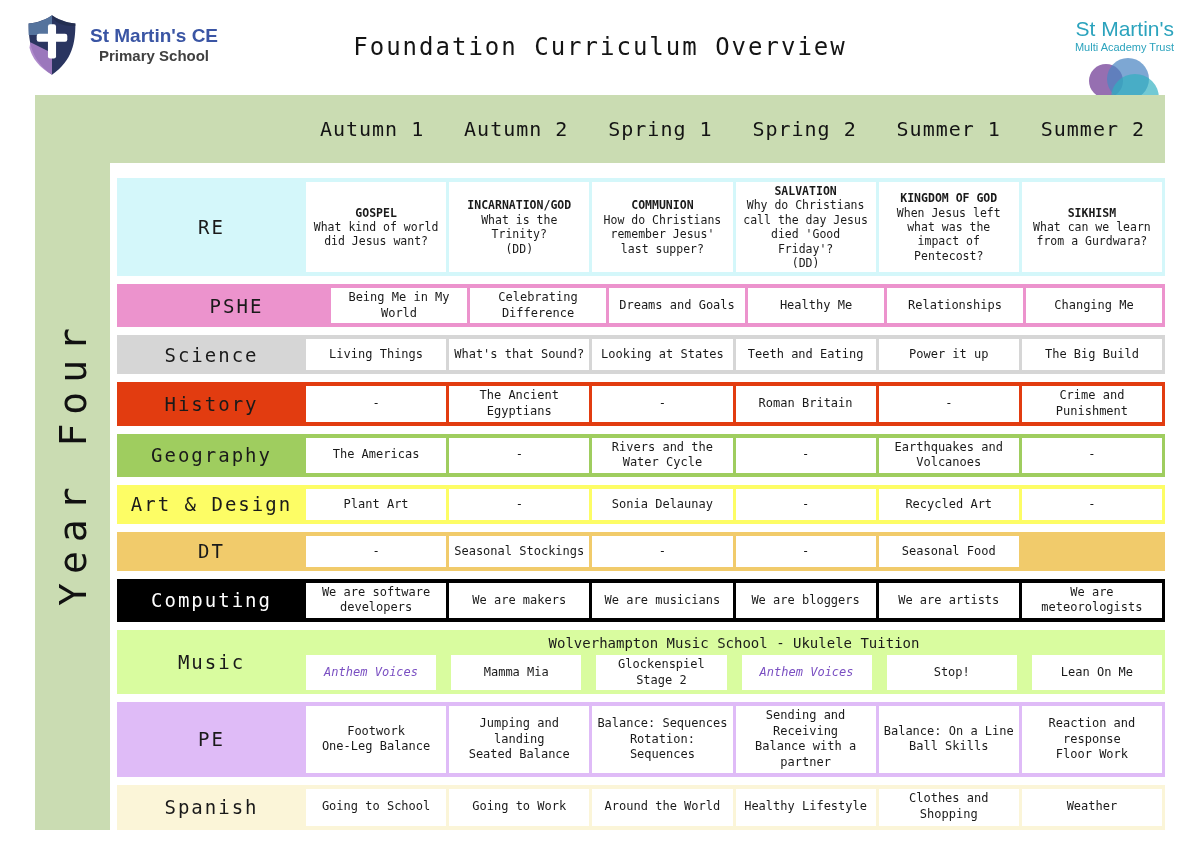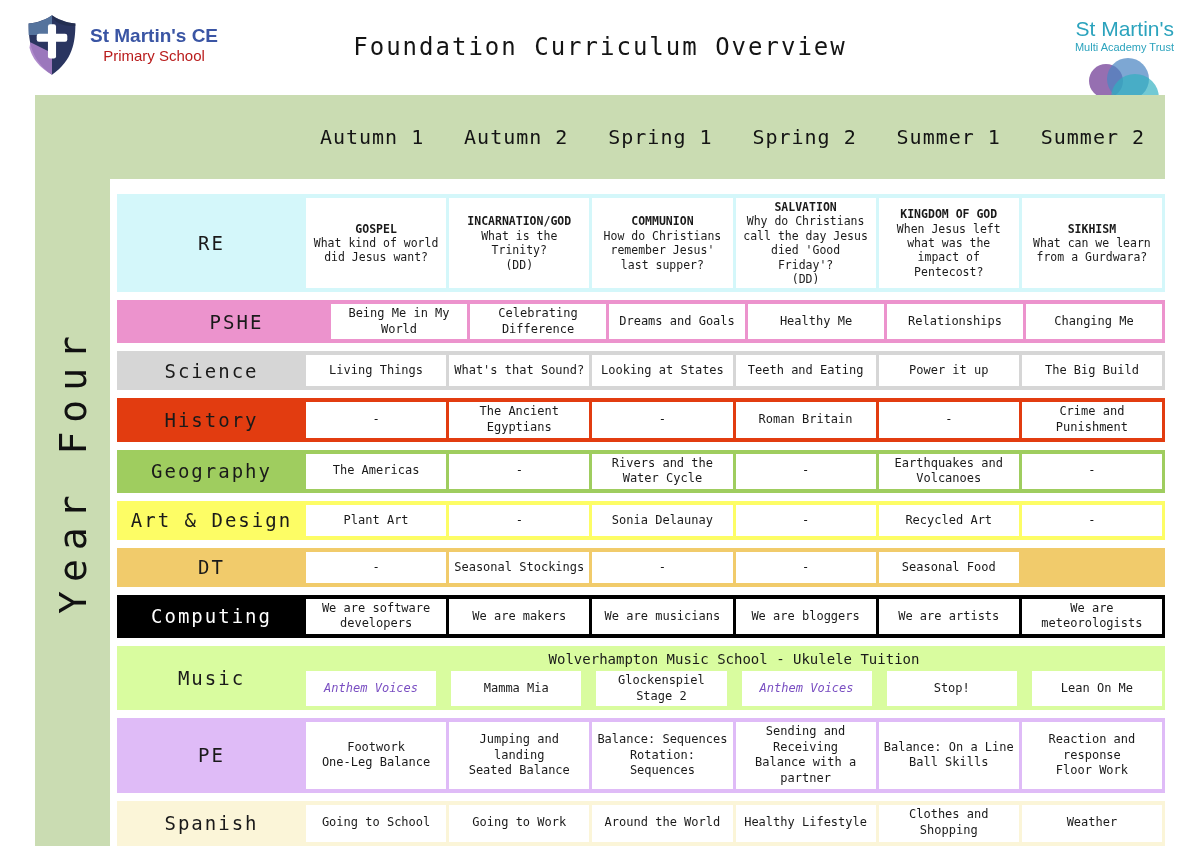--- a/index.html
+++ b/index.html
@@ -10,21 +10,21 @@
   }
 
   
   .page-title {
     position:absolute; top:33px; left:0; right:0; text-align:center;
     font-size:24px; letter-spacing:2px; color:#141414;
   }
   .logo-left { position:absolute; left:25px; top:13px; display:flex; align-items:center; gap:11px; }
   .logo-left-text { font-family:"Liberation Sans",sans-serif; line-height:1.15; }
   .logo-left-name { font-size:19px; font-weight:bold; color:#3a55a4; }
-  .logo-left-sub  { font-size:15px; color:#b91c1c; text-align:center; }
+  .logo-left-sub  { font-size:15px; color:#404040; text-align:center;font-weight:bold; }
   .logo-right { position:absolute; right:26px; top:16px; display:flex; align-items:center; gap:4px;flex-direction:column; }
   .logo-right-text { font-family:"Liberation Sans",sans-serif; text-align:right; line-height:1.2; }
   .logo-right-name { font-size:21px; color:#2ba3bd; }
   .logo-right-sub  { font-size:11px; color:#2ba3bd; }
   .circles { position:relative; width:74px; height:66px; }
   .circle { position:absolute; border-radius:50%; }
   .circle.purple { left:2px;  top:6px;  width:34px; height:34px; background:#8d63aa; opacity:.92; }
   .circle.blue   { left:20px; top:0;    width:42px; height:42px; background:#4b85c2; opacity:.72; }
   .circle.teal   { left:24px; top:16px; width:48px; height:48px; background:#2fb0c0; opacity:.68; }
 
@@ -32,21 +32,21 @@
   .sheet { position:absolute; left:35px; top:95px; width:1130px; display:flex; }
   .sidebar {
     width:75px; background:#cadcb2; display:flex; align-items:center; justify-content:center;
   }
   .year-label {
     writing-mode:vertical-rl; transform:rotate(180deg);
     font-size:38px; letter-spacing:9px; color:#111; white-space:nowrap;
   }
   .main { flex:1; min-width:0; }
   .terms-band {
-    height:84px; background:#cadcb2; display:grid;
+    height:68px; background:#cadcb2; display:grid;
     grid-template-columns:190px repeat(6,1fr); align-items:center;
   }
   .term { text-align:center; font-size:20px; letter-spacing:1px; color:#141414; }
 
   .rows { margin-left:7px; padding-top:15px; }
   .row {
     display:grid; grid-template-columns:183px repeat(6,1fr);
     gap:3px; padding:4px 3px; margin-bottom:8px;
   }
   .row:last-child { margin-bottom:0; }

